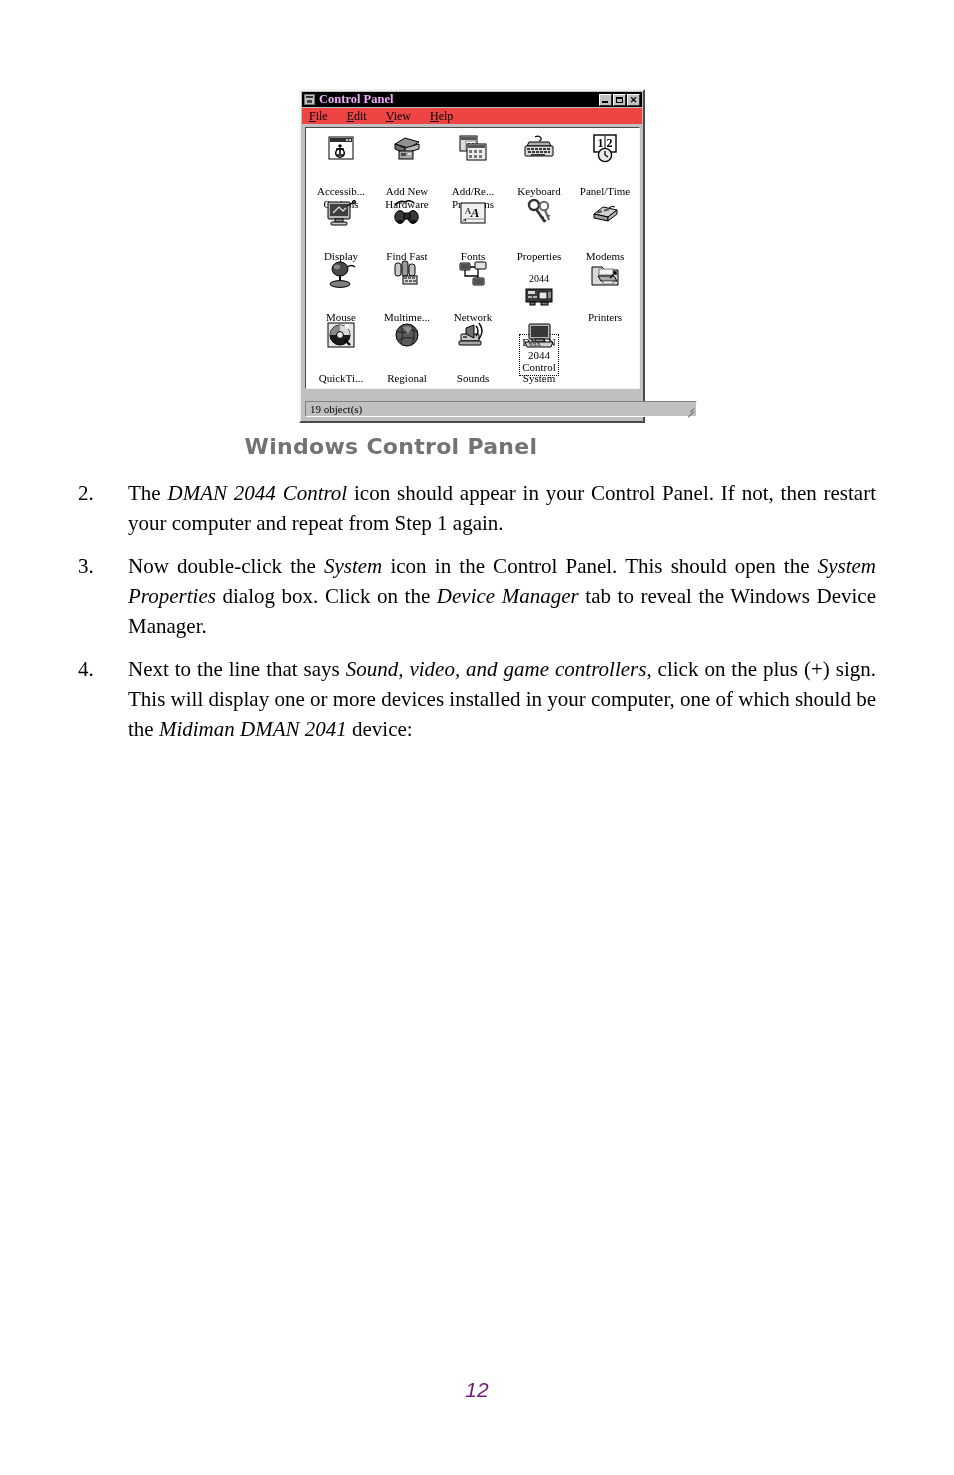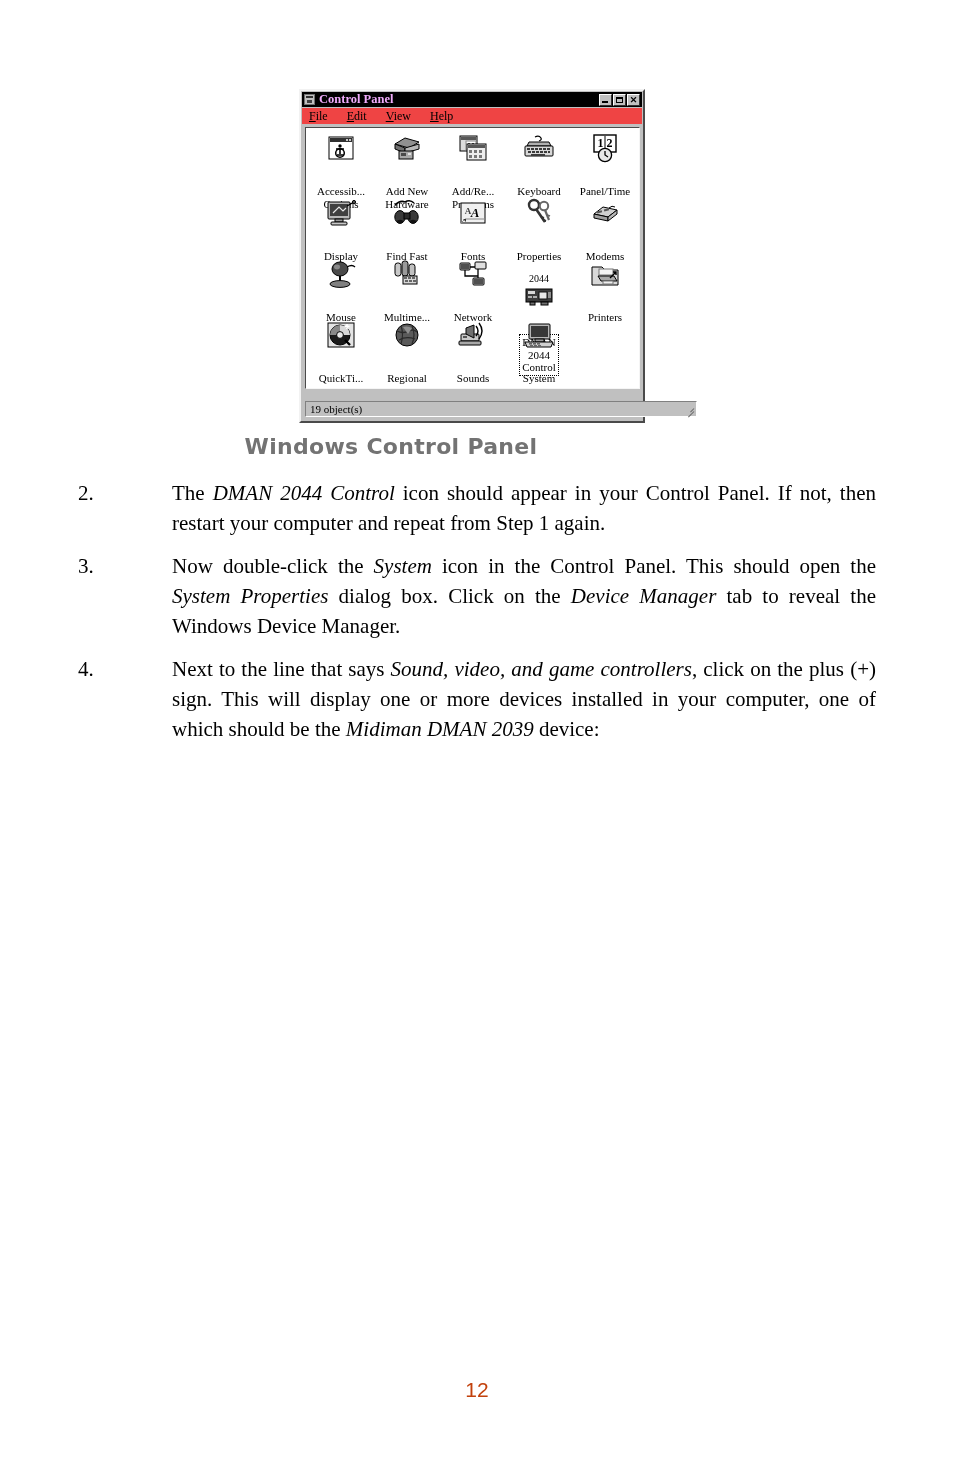--- a/index.html
+++ b/index.html
@@ -256,34 +256,34 @@
     font-size: 21px;
     line-height: 30px;
     font-family: "Liberation Serif", serif;
   }
   .step-body {
     flex: 1 1 auto;
     font-size: 21px;
     line-height: 30px;
     text-align: justify;
     font-family: "Liberation Serif", serif;
-    margin-left: 44px;
   }
   .step-body i { font-style: italic; }
 
   
   #page-number {
     position: absolute;
     left: 0;
     top: 1378px;
     width: 954px;
     text-align: center;
     font-family: "Liberation Sans", sans-serif;
     font-size: 21px;
-    color: #c2410c;
+    color: #701a75;
+    font-style: italic;
   }
 </style>
 </head>
 <body>
 
 <div id="cp-window">
 
   <div id="cp-titlebar">
     <span id="cp-title-icon"></span>
     <span id="cp-title-text">Control Panel</span>
@@ -510,17 +510,17 @@
     <div class="step">
       <div class="step-num">2.</div>
       <div class="step-body">The <i>DMAN 2044 Control</i> icon should appear in your Control Panel.  If not, then restart your computer and repeat from Step 1 again.</div>
     </div>
     <div class="step">
       <div class="step-num">3.</div>
       <div class="step-body">Now double-click the <i>System</i> icon in the Control Panel.  This should open the <i>System Properties</i> dialog box.  Click on the <i>Device Manager</i> tab to reveal the Windows Device Manager.</div>
     </div>
     <div class="step">
       <div class="step-num">4.</div>
-      <div class="step-body">Next to the line that says <i>Sound, video, and game controllers</i>, click on the plus (+) sign.  This will display one or more devices installed in your computer, one of which should be the <i>Midiman DMAN 2039</i> device:</div>
+      <div class="step-body">Next to the line that says <i>Sound, video, and game controllers</i>, click on the plus (+) sign.  This will display one or more devices installed in your computer, one of which should be the <i>Midiman DMAN 2041</i> device:</div>
     </div>
   </div>
 
 <div id="page-number">12</div>
 
 </body></html>

